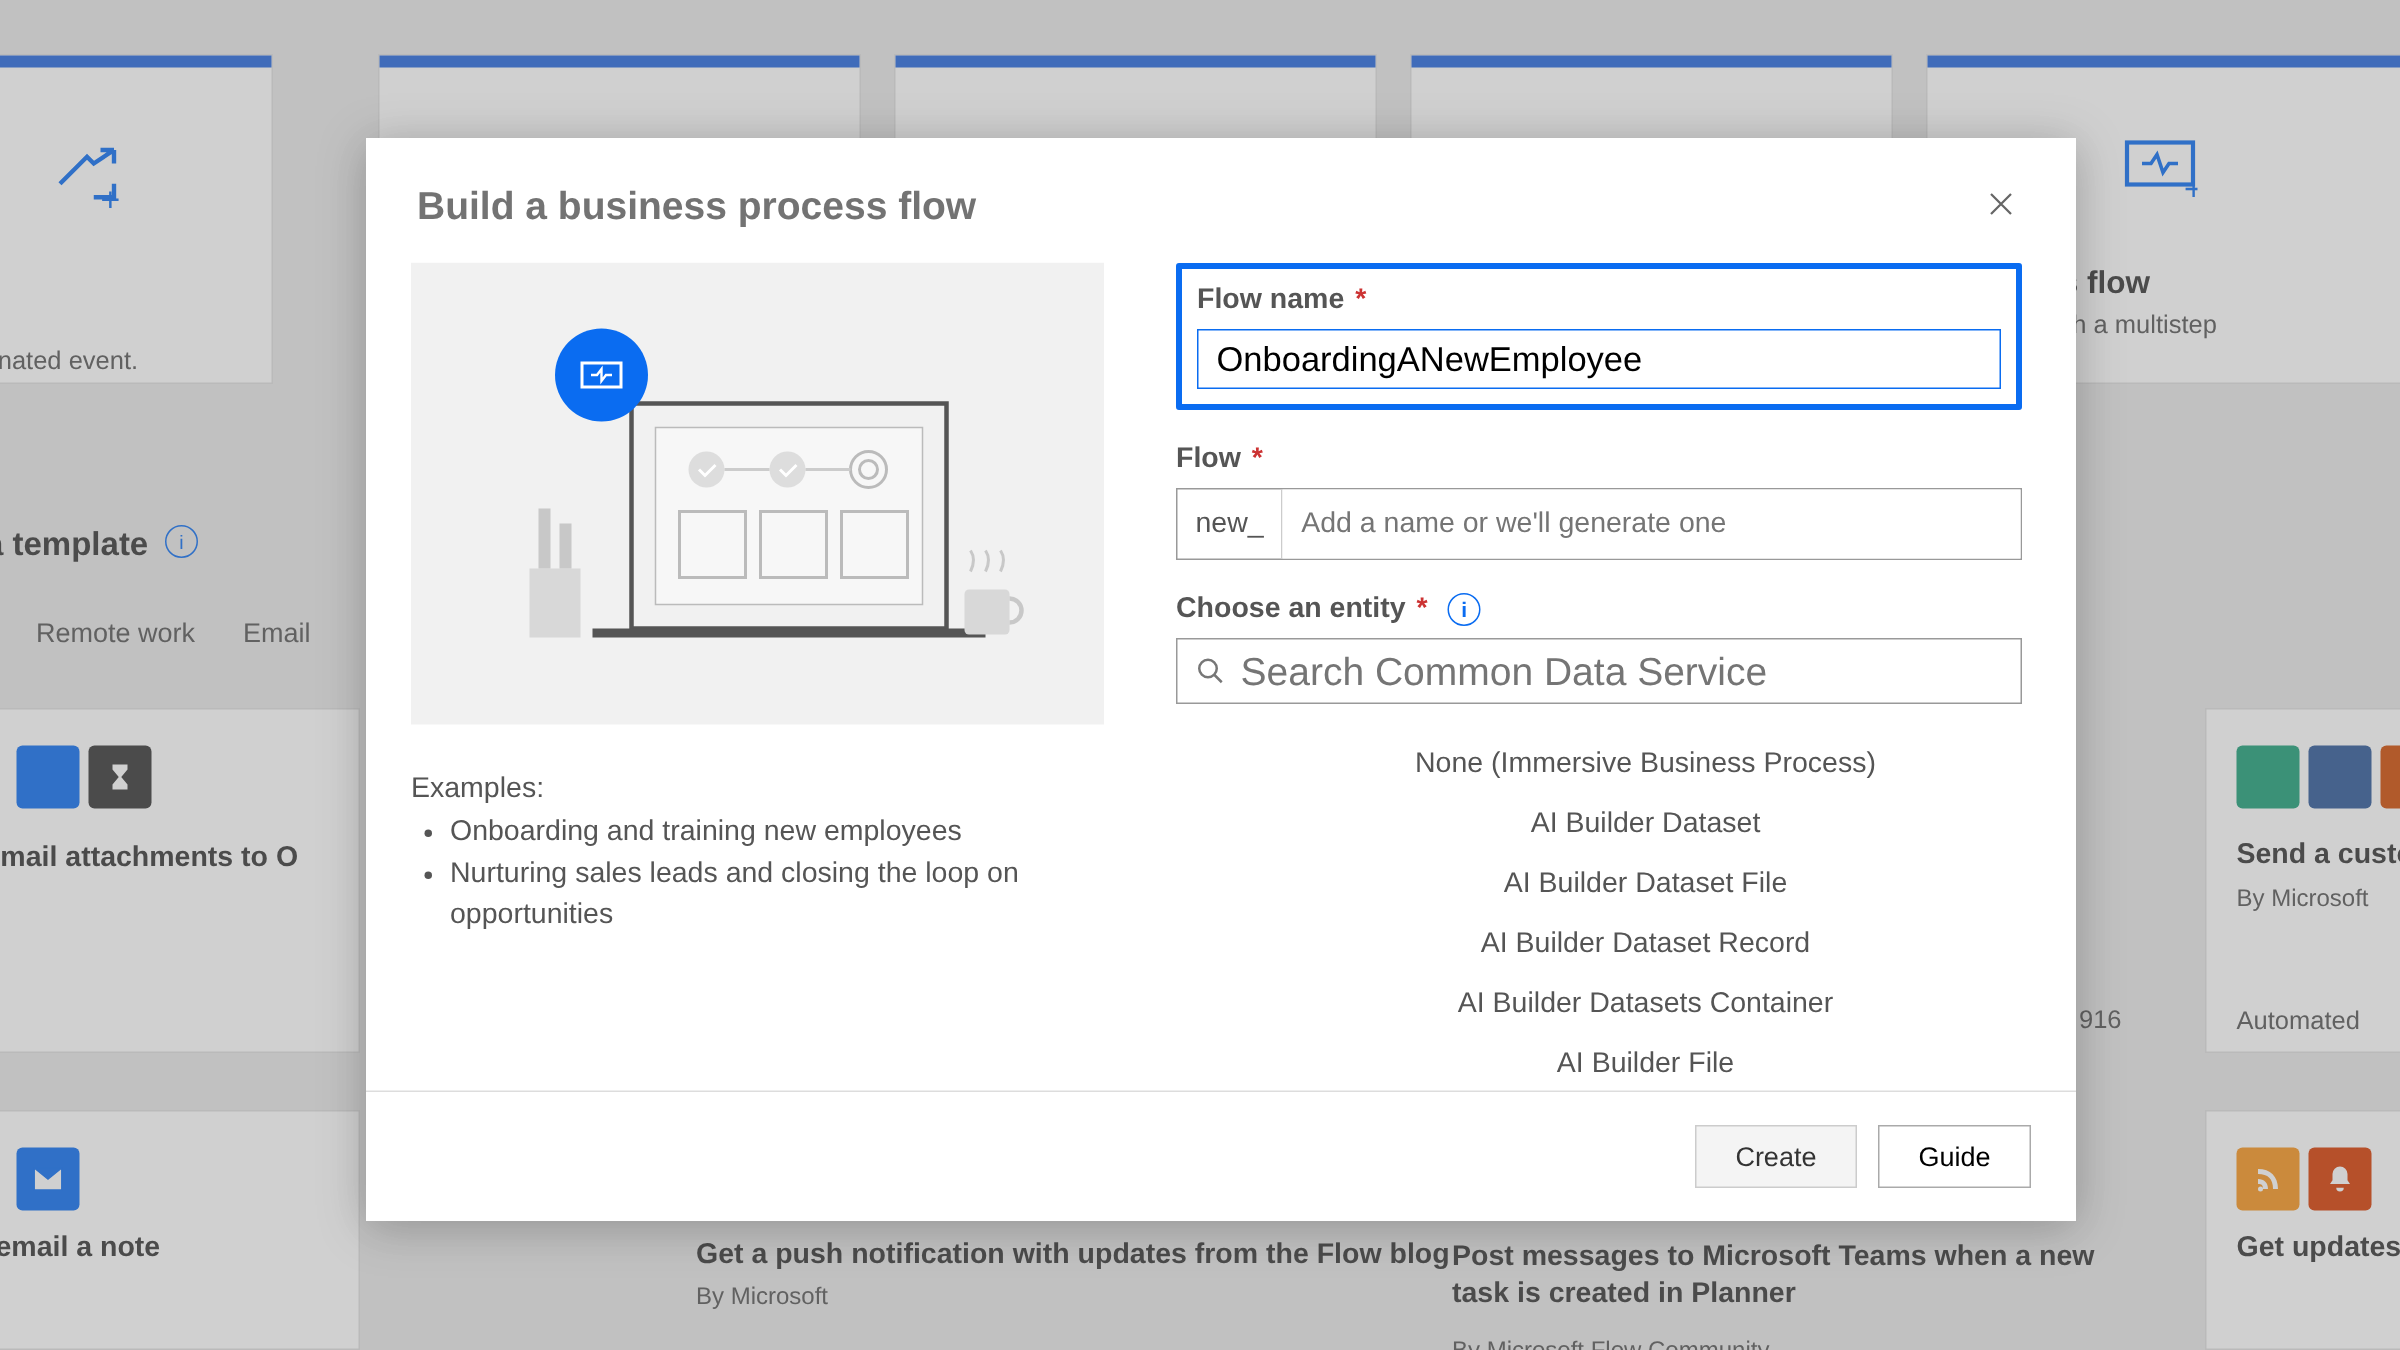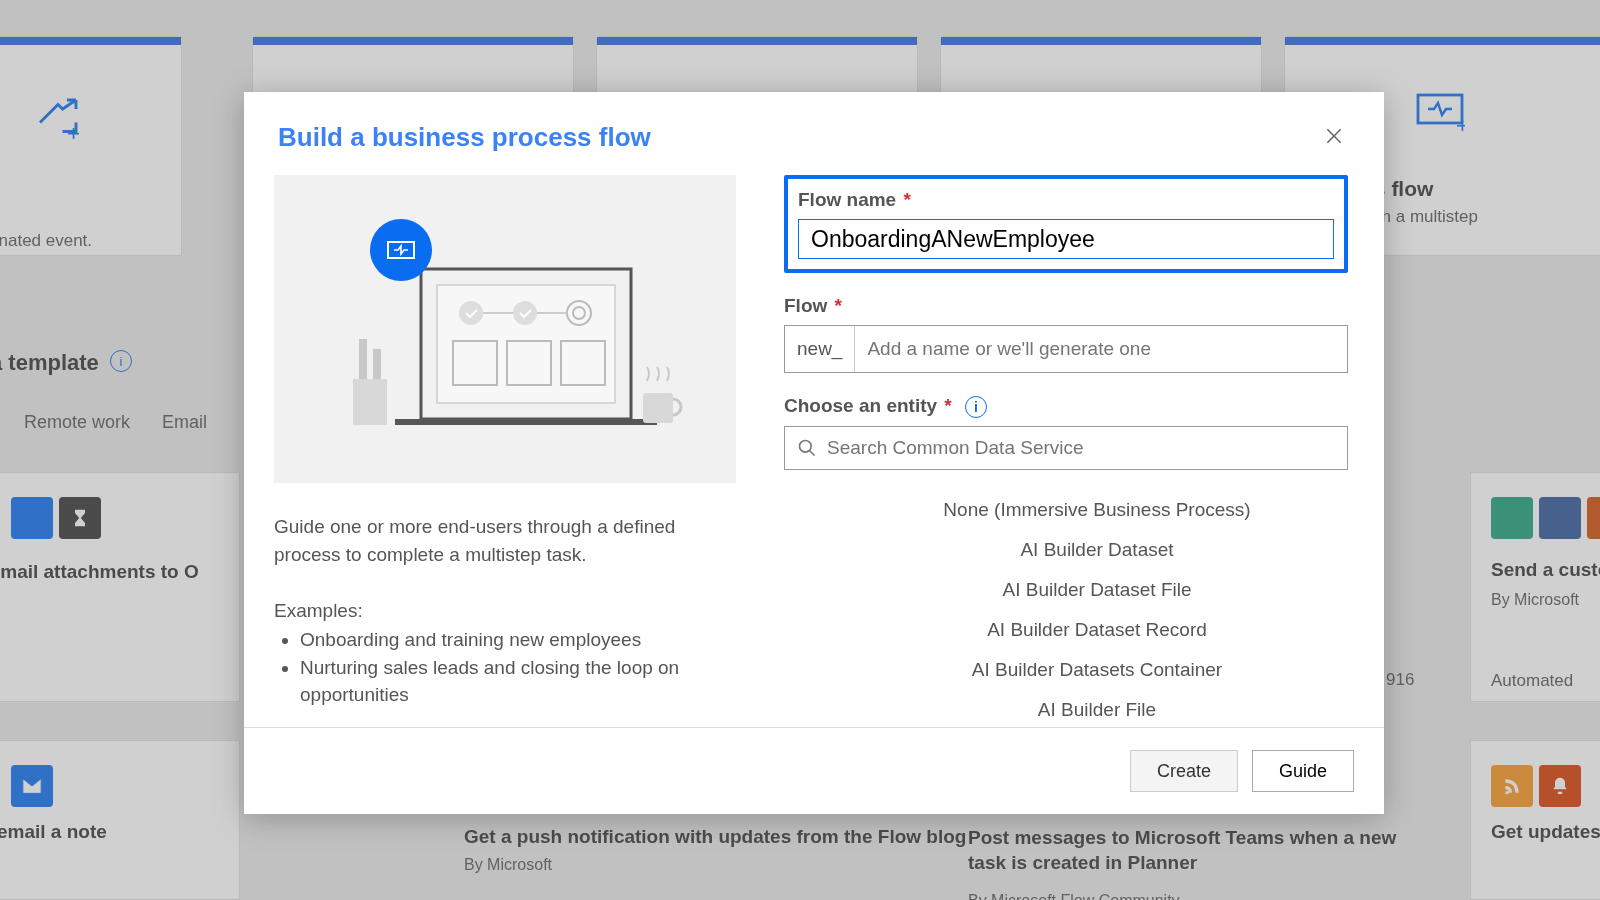--- a/index.html
+++ b/index.html
@@ -16,21 +16,21 @@
 
 .dialog {
   position: absolute;
   left: 244px; top: 92px;
   width: 1140px; height: 722px;
   background: #fff;
   box-shadow: 0 4px 30px rgba(0,0,0,0.25);
   display: flex; flex-direction: column;
 }
 .dialog-header { padding: 24px 34px 16px; display:flex; justify-content:space-between; align-items:center; }
-.dialog-title { font-size: 26px; font-weight: 600; color: #3b82f6; }
+.dialog-title { font-size: 26px; font-weight: 600; color: #737373; }
 .close-btn { font-size: 26px; color: #666; background:none; border:none; cursor:pointer; padding:6px; }
 
 .dialog-body { flex: 1; display:flex; padding: 0 30px 0 30px; overflow:hidden; }
 .left-col { width: 510px; padding-right: 48px; }
 .illus { width: 100%; height: 308px; background: #f1f1f1; position:relative; }
 .illus svg { position:absolute; left:50%; top:50%; transform:translate(-50%,-50%); }
 .illus-badge { position:absolute; left:96px; top:44px; width:62px; height:62px; background:#0a6cf1; border-radius:50%; display:flex; align-items:center; justify-content:center; }
 .lead { margin-top: 30px; font-size: 19px; color: #555; line-height: 1.45; }
 .examples-h { margin-top: 32px; font-size: 19px; color: #555; }
 .examples { margin-top: 4px; padding-left: 26px; font-size: 19px; color: #555; line-height:1.45; }
@@ -47,21 +47,21 @@
 .text-input { width:100%; height:40px; border:1px solid #777; font-size:23px; padding: 0 12px; outline:none; }
 
 .name-row { display:flex; border:1px solid #999; height:48px; align-items:center; }
 .name-prefix { padding:0 12px; font-size:19px; color:#555; border-right:1px solid #ccc; height:100%; display:flex; align-items:center; }
 .name-input { flex:1; border:none; height:100%; font-size:19px; padding:0 12px; color:#333; outline:none; }
 
 .info-icon { display:inline-flex; width:22px; height:22px; border:1.5px solid #0a6cf1; border-radius:50%; color:#0a6cf1; align-items:center; justify-content:center; font-size:14px; font-weight:600; margin-left:8px; vertical-align:middle; }
 
 .search-wrap { border:1px solid #999; height:44px; display:flex; align-items:center; padding:0 12px; }
 .search-wrap svg { flex-shrink:0; }
-.search-input { flex:1; border:none; font-size:19px; padding:0 10px; outline:none; }
+.search-input { flex:1; border:none; font-size:26px; padding:0 10px; outline:none; }
 
 .entity-list { margin-top: 20px; text-align: center; }
 .entity-item { padding: 9px 0 9px 62px; font-size: 19px; color:#555; cursor:pointer; }
 
 .dialog-footer { border-top:1px solid #ddd; padding: 22px 30px; display:flex; justify-content:flex-end; gap:14px; }
 .btn { height:42px; padding: 0 26px; font-size:18px; border:1px solid #aaa; background:#fff; cursor:pointer; }
 .btn-primary { background:#f4f4f4; border-color:#ccc; color:#333; }
 </style>
 </head>
 <body>
@@ -193,21 +193,20 @@
           <path d="M348 190 a8 8 0 0 1 0 16" fill="none" stroke="#c8c8c8" stroke-width="3"></path>
           <path d="M322 172 q4 -8 0 -14 M332 172 q4 -8 0 -14 M342 172 q4 -8 0 -14" fill="none" stroke="#c8c8c8" stroke-width="2"></path>
         </svg>
         <div class="illus-badge">
           <svg width="30" height="24" viewBox="0 0 30 24">
               <rect x="2" y="4" width="26" height="16" fill="none" stroke="#fff" stroke-width="2"></rect>
               <path d="M8 12 l4 0 l3 -4 l0 8 l3 -4 l4 0" fill="none" stroke="#fff" stroke-width="1.6"></path>
             </svg>
         </div>
       </div>
-      <p class="lead">Guide one or more end-users through a defined process to complete a multistep task.</p>
       <p class="examples-h">Examples:</p>
       <ul class="examples">
         <li>Onboarding and training new employees</li>
         <li>Nurturing sales leads and closing the loop on opportunities</li>
       </ul>
     </div>
 
     <div class="right-col">
       <div class="field-group hl-box">
         <label class="field-label"><span>Flow name</span> <span class="req">*</span></label>

